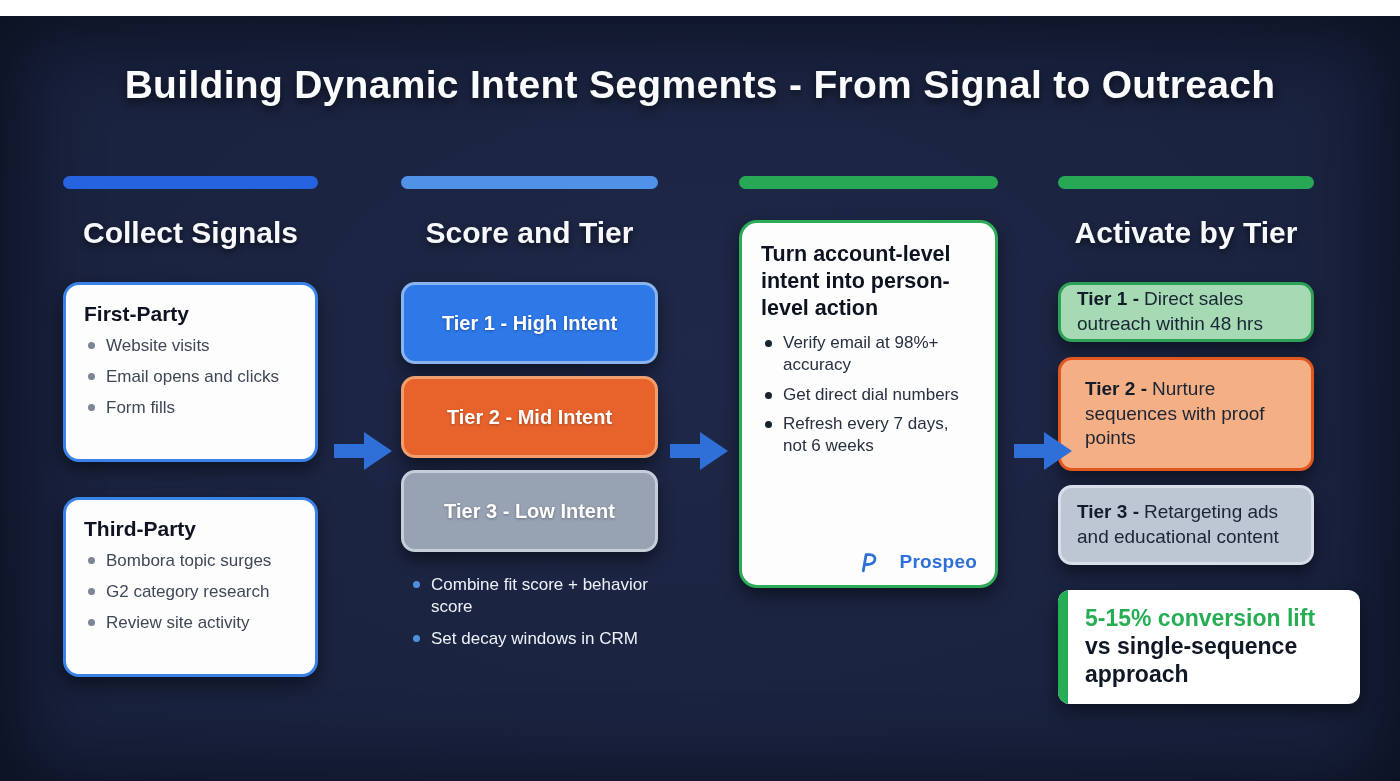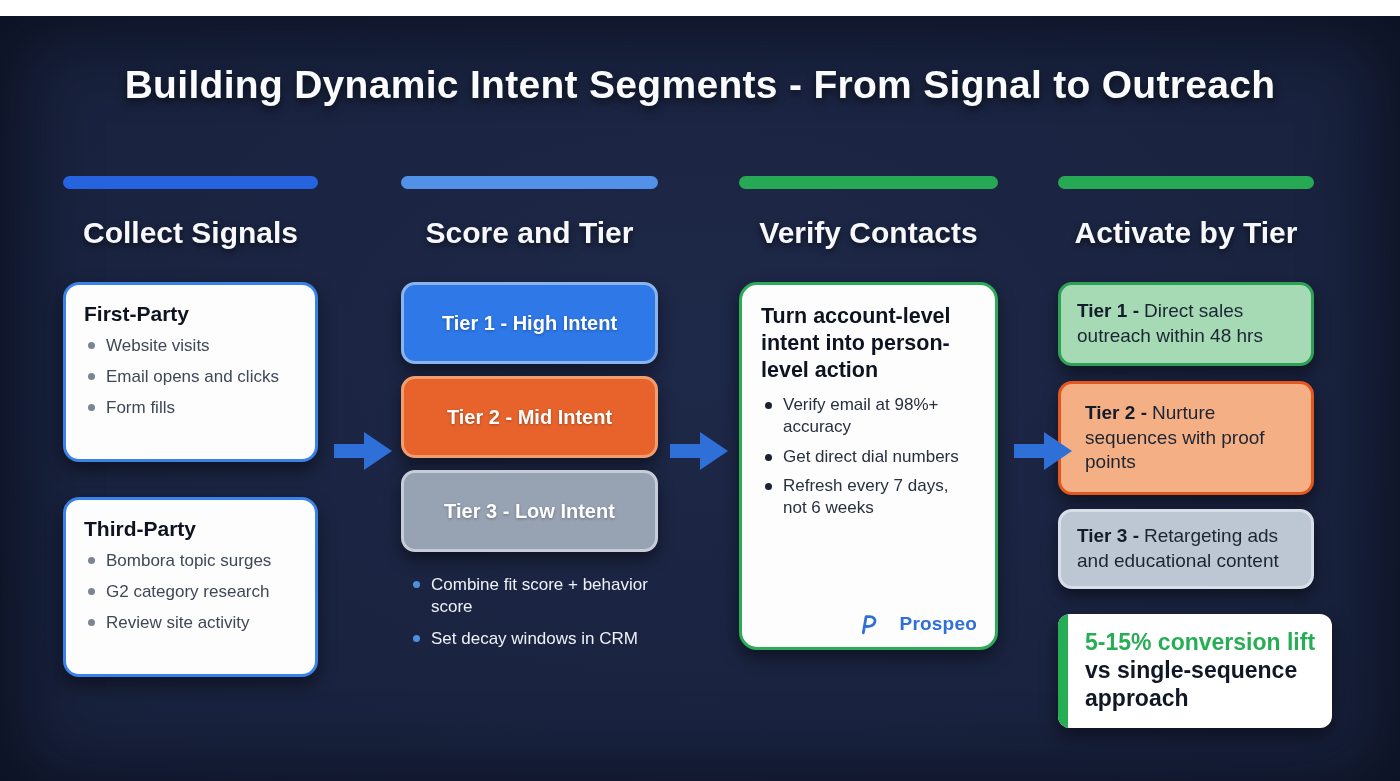--- a/index.html
+++ b/index.html
@@ -68,26 +68,26 @@
   .brand-name { font-size:19px; font-weight:bold; color:#2f6fd8; letter-spacing:0.2px; }
 
   
   .tier-card {
     border:3px solid; border-radius:14px; padding:12px 16px;
     display:flex; align-items:center;
     font-size:19px; line-height:1.3; color:#1b2534;
     box-shadow:0 8px 16px rgba(0,0,0,0.45);
   }
   .tier-card .prefix { font-weight:bold; margin-right:5px; color:#131c2a; }
-  #tier-card-1 { margin-top:31px; height:84px; }
+  #tier-card-1 { margin-top:31px; height:60px; }
   #tier-card-2 { margin-top:15px; height:114px;padding-left:24px; }
   #tier-card-3 { margin-top:14px; height:80px; }
 
   .callout {
-    position:relative; margin-top:25px; width:274px; height:114px;
+    position:relative; margin-top:25px; width:302px; height:114px;
     background:#ffffff; border-radius:12px; overflow:hidden;
     padding:14px 16px 14px 27px;
     box-shadow:0 8px 18px rgba(0,0,0,0.45);
     font-size:23px; font-weight:bold; line-height:1.22;
   }
   .callout-stripe { position:absolute; left:0; top:0; bottom:0; width:10px; }
   .callout .highlight { display:block; }
   .callout .rest { color:#101826; }
 
   
@@ -163,21 +163,20 @@
         </li>
       <li>
           <span class="dot"></span>
           <span>Set decay windows in CRM</span>
         </li>
     </ul>
   </section>
 
   <section class="col" id="col3">
     <div class="accent-bar" style="background: rgb(39, 168, 85);"></div>
-    <h2 class="col-header">Verify Contacts</h2>
 
     <div class="white-card" style="border-color: rgb(45, 171, 87);">
       <h3>Turn account-level intent into person-level action</h3>
       <ul class="bullets">
         <li>
             <span class="dot"></span>
             <span>Verify email at 98%+ accuracy</span>
           </li>
         <li>
             <span class="dot"></span>

